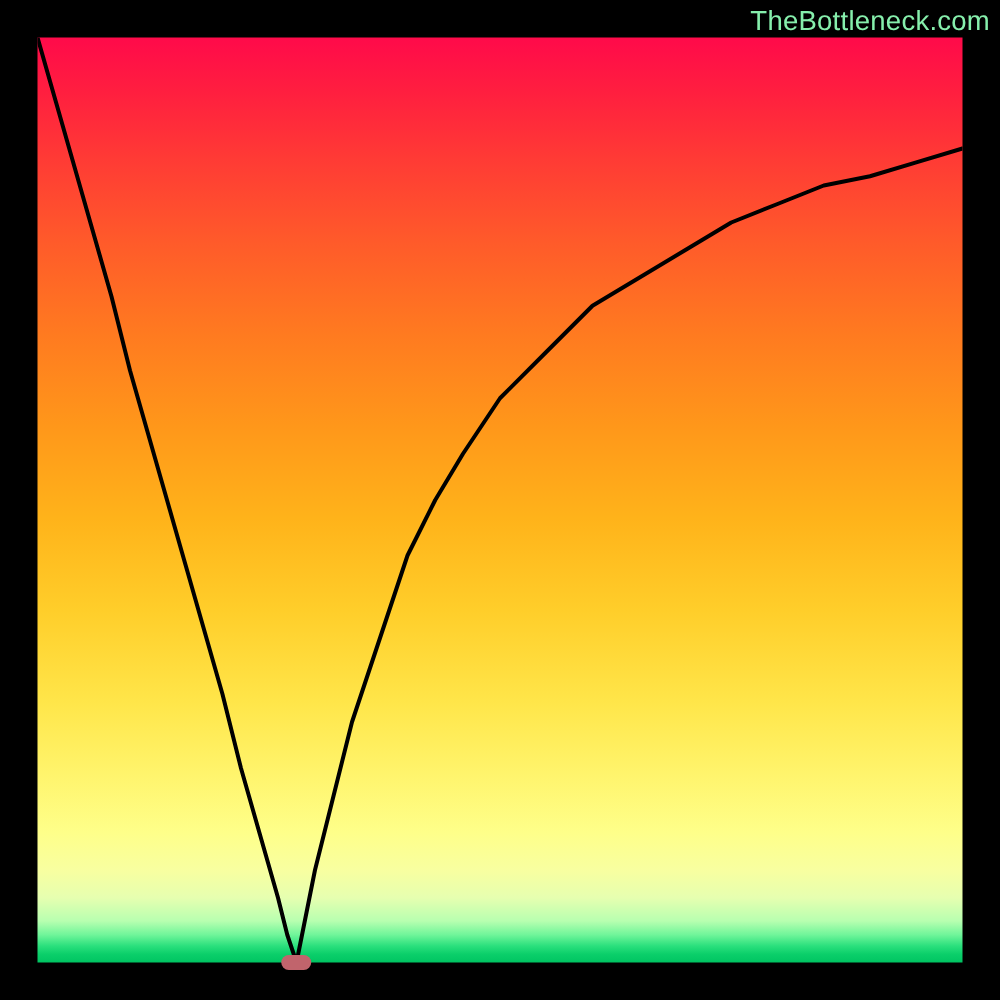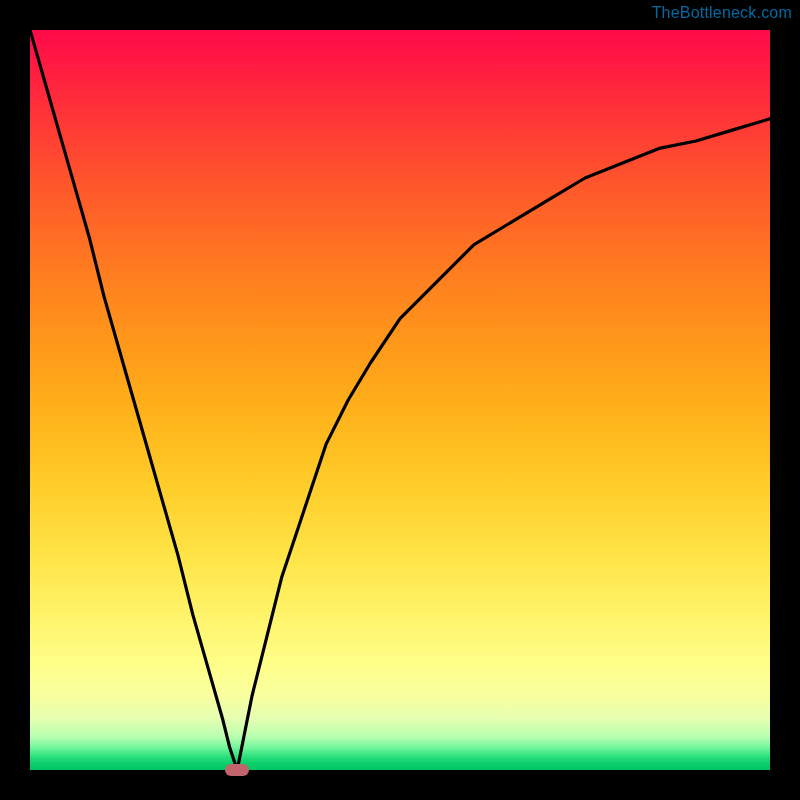--- a/index.html
+++ b/index.html
@@ -41,22 +41,22 @@
       #70f59a 97%,
       #2be07d 98.2%,
       #0bcf6a 99.1%,
       #00c462 100%
     );
   }
   .watermark {
     position: absolute;
     top: 4px;
     right: 8px;
-    color: #0369a1;
-    font-size: 16px;
+    color: #86efac;
+    font-size: 22px;
     letter-spacing: 0.2px;
     user-select: none;
   }
   svg.curve {
     position: absolute;
     left: 0;
     top: 0;
     width: 740px;
     height: 740px;
   }

